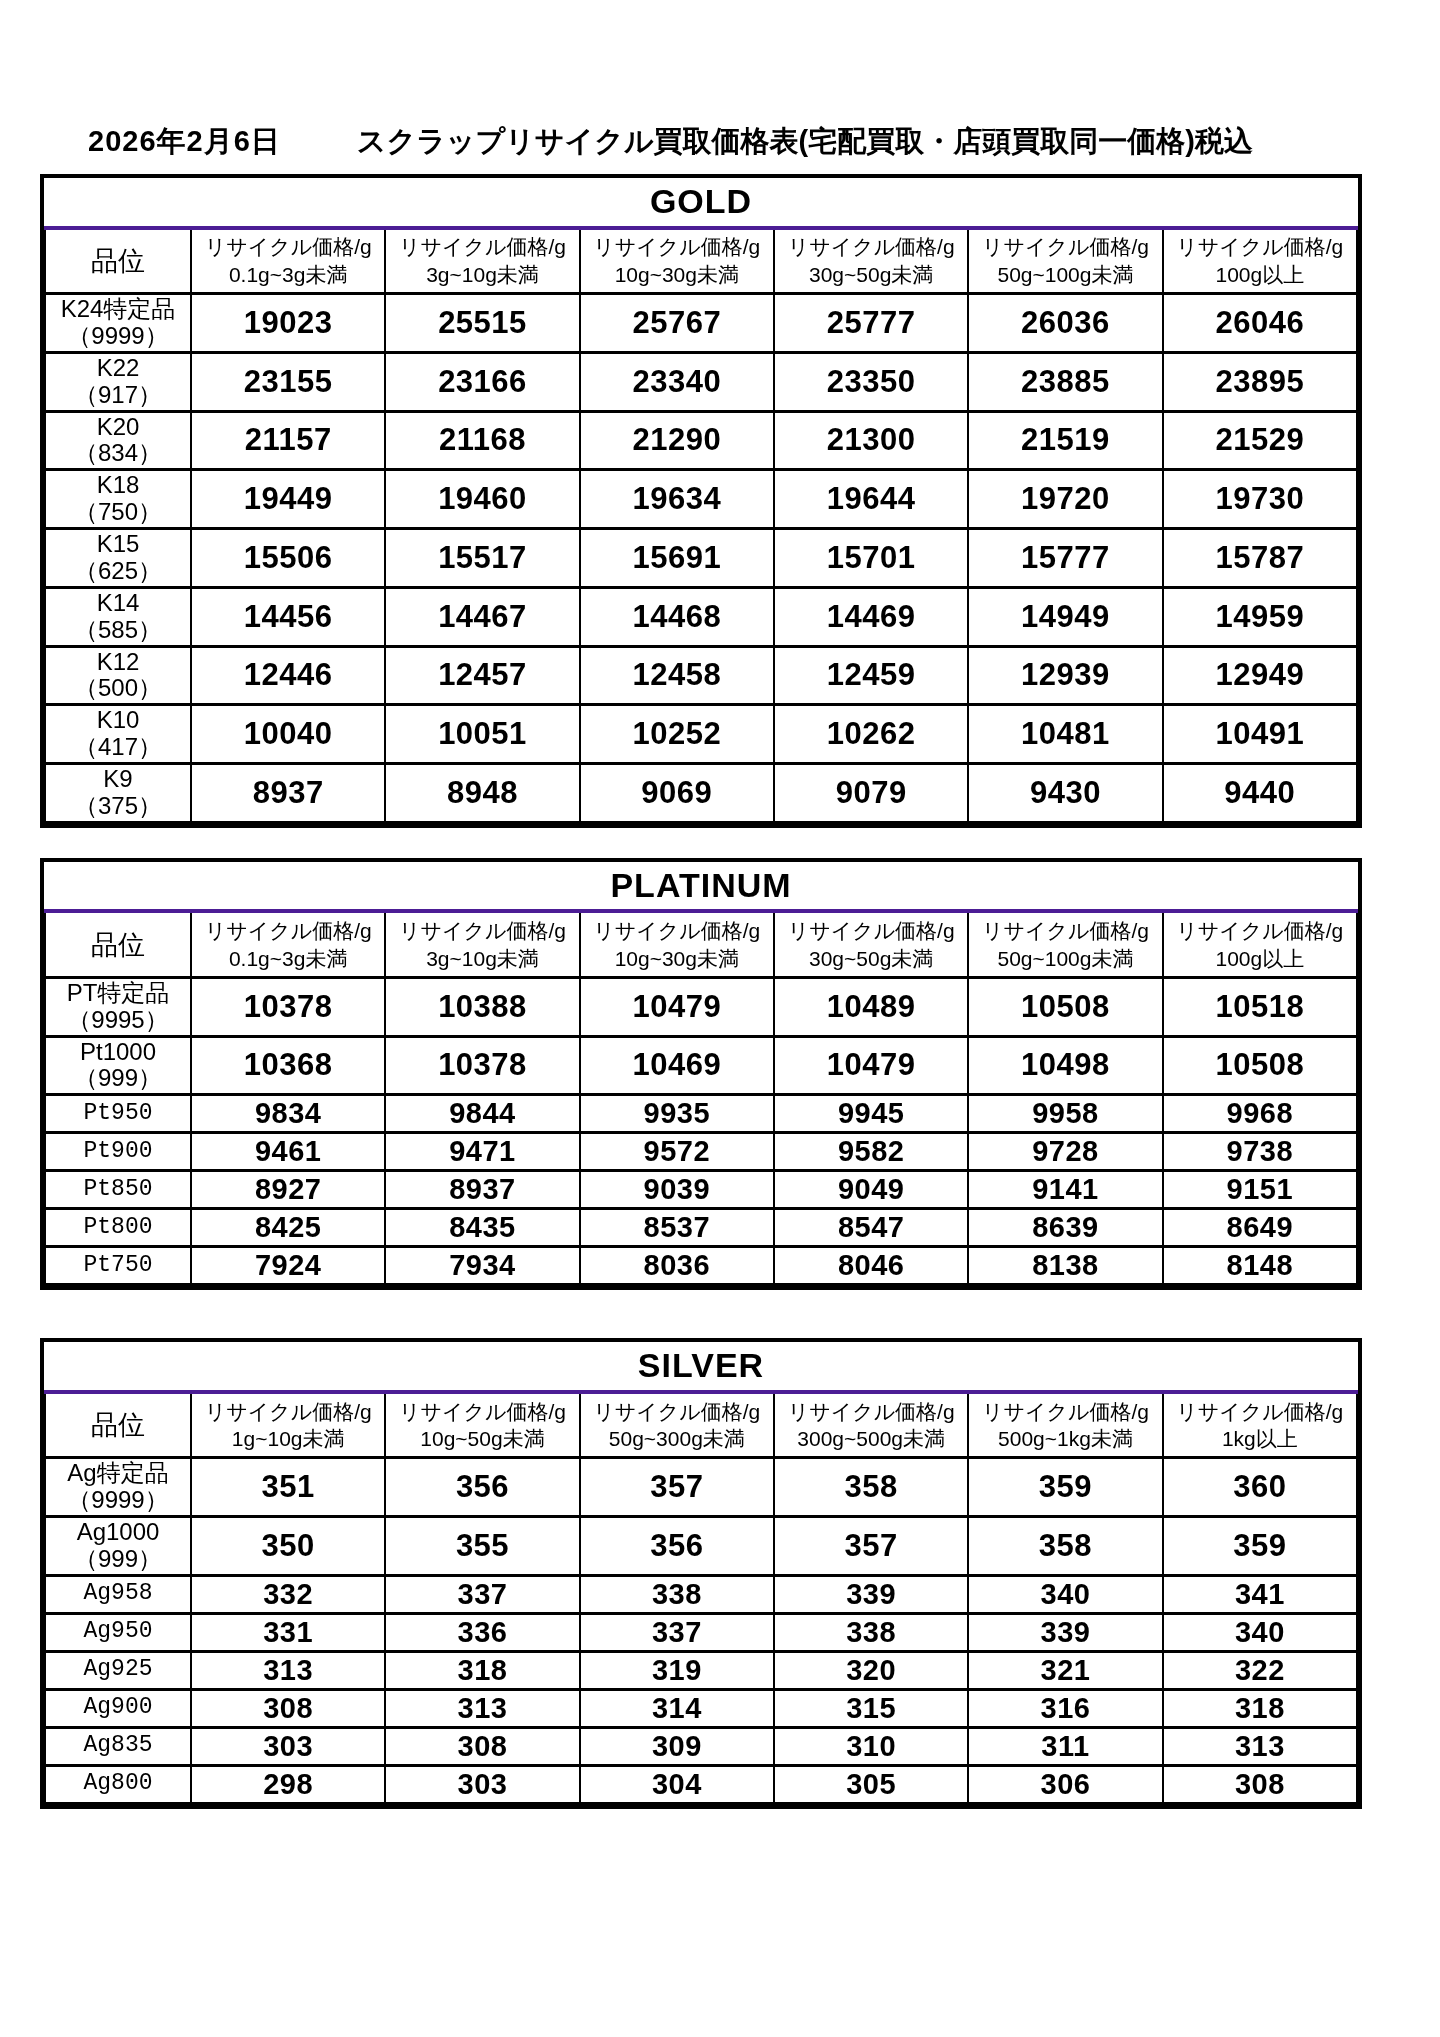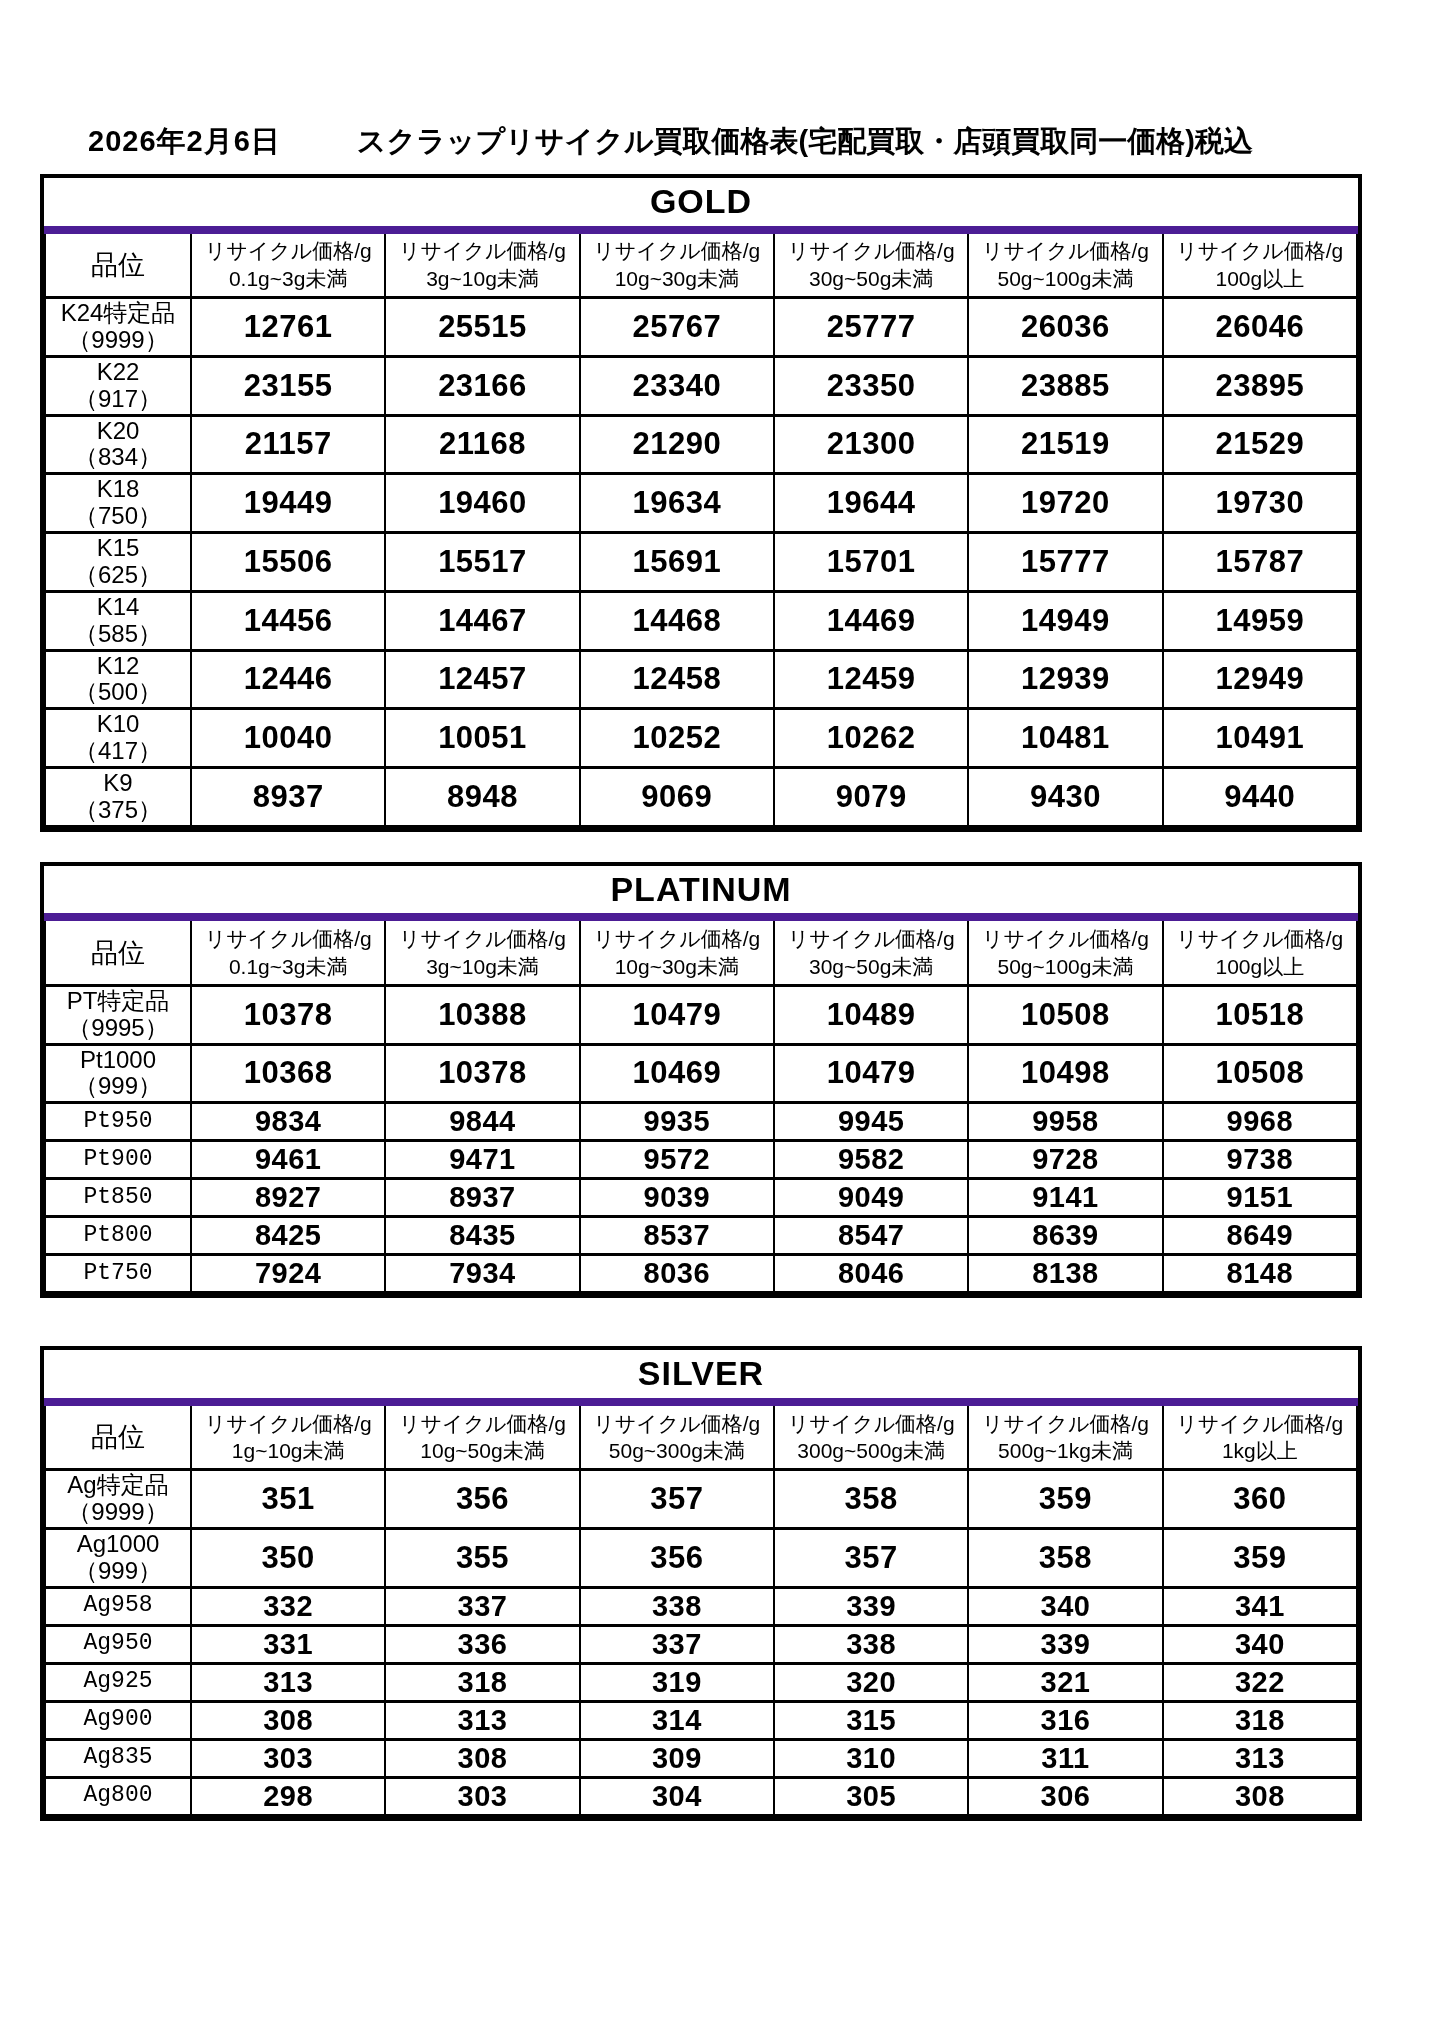--- a/index.html
+++ b/index.html
@@ -37,21 +37,21 @@
   }
   .metal-section + .metal-section { margin-top: 0; }
   #section-gold     { margin-bottom: 30px; }
   #section-platinum { margin-bottom: 48px; }
   .table-title {
     text-align: center;
     font-size: 34px;
     font-weight: bold;
     line-height: 1.25;
     padding: 2px 0 3px 0;
-    border-bottom: 8px solid #4c1d95;
+    border-bottom: 4px solid #4c1d95;
     letter-spacing: 1px;
   }
   table {
     width: 100%;
     border-collapse: collapse;
     table-layout: fixed;
   }
   th, td {
     border-left: 2px solid #000;
     border-right: 2px solid #000;
@@ -128,21 +128,21 @@
             <div class="head-l2">100g以上</div>
           </th>
         </tr>
       </thead>
       <tbody>
         <tr class="tall">
           <th class="grade-cell">
             <div>K24特定品</div>
             <div>（9999）</div>
           </th>
-          <td>12761</td>
+          <td>19023</td>
           <td>25515</td>
           <td>25767</td>
           <td>25777</td>
           <td>26036</td>
           <td>26046</td>
         </tr>
         <tr class="tall">
           <th class="grade-cell">
             <div>K22</div>
             <div>（917）</div>

